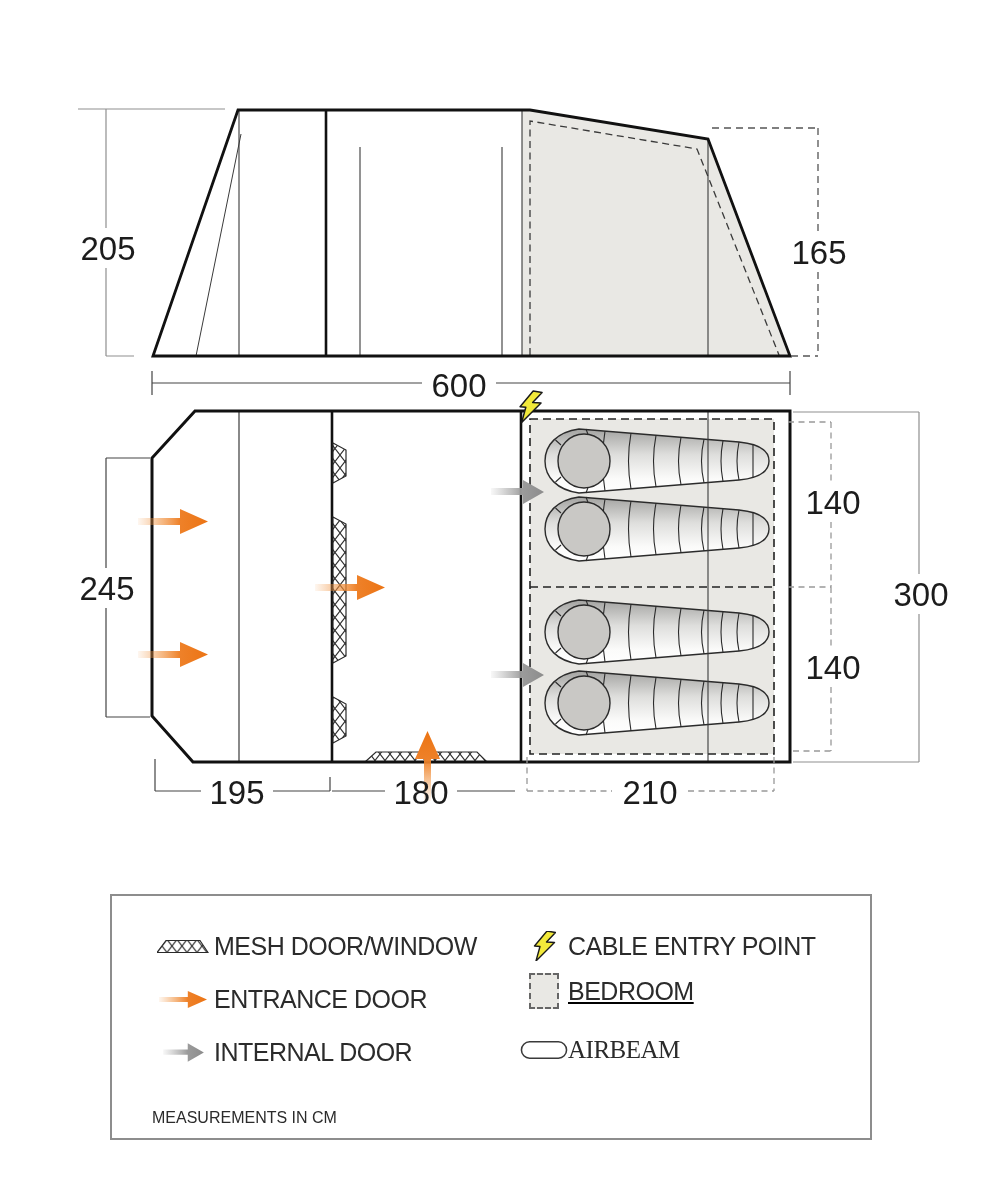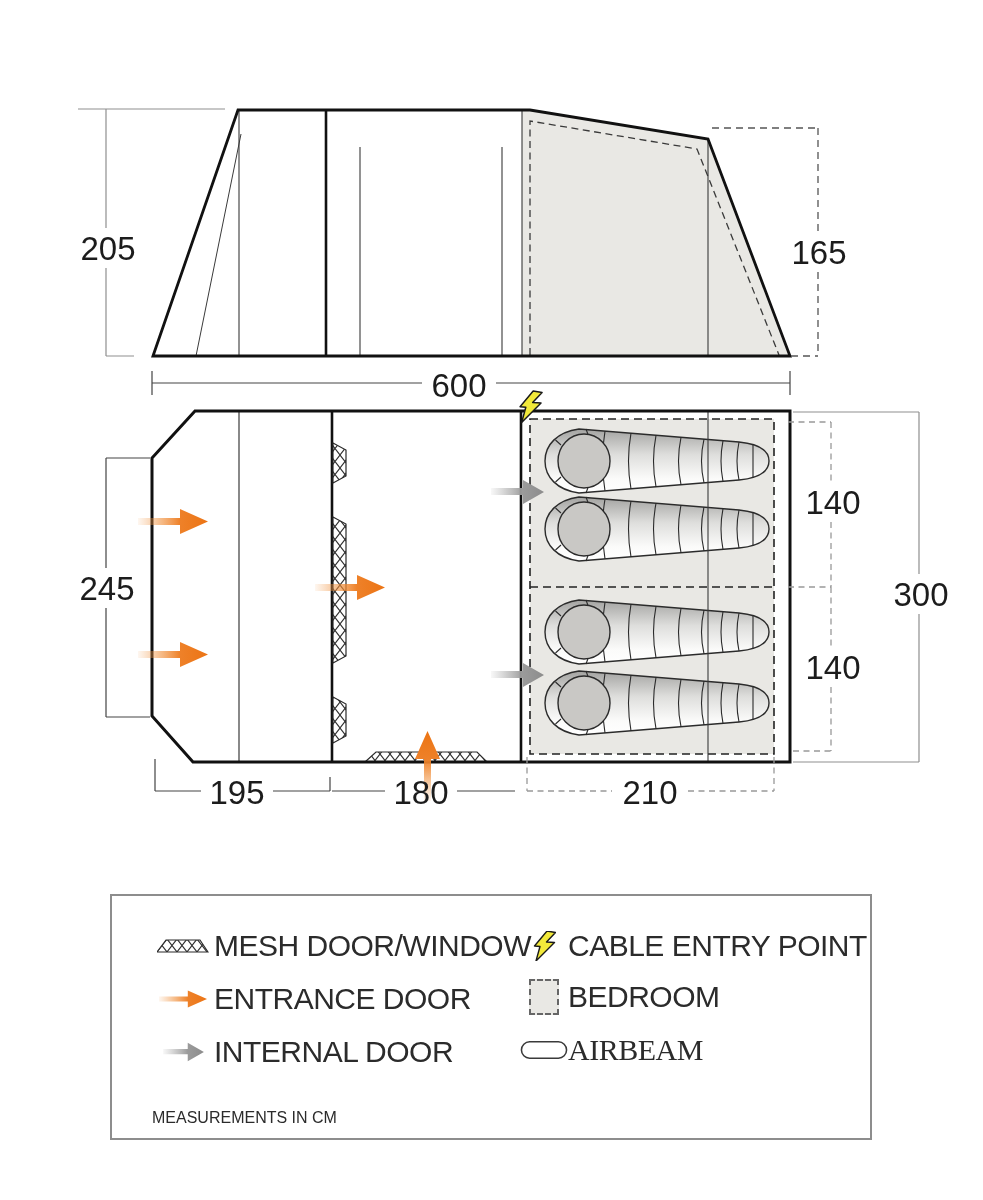--- a/index.html
+++ b/index.html
@@ -6,21 +6,21 @@
   .canvas{position:relative;width:983px;height:1200px;background:#ffffff;
           font-family:"Liberation Sans",sans-serif;overflow:hidden;}
   .canvas > svg{position:absolute;left:0;top:0;}
   .dim{font-size:33px;fill:#1c1c1c;text-anchor:middle;dominant-baseline:central;
        font-family:"Liberation Sans",sans-serif;}
   
   .legend{position:absolute;left:110px;top:894px;width:762px;height:246px;
           border:2px solid #8d8d8d;background:#fff;box-sizing:border-box;}
   .lg-item{position:absolute;display:flex;align-items:center;transform:translateY(-50%);}
   .lg-icon{display:flex;align-items:center;justify-content:center;}
-  .lg-label{font-size:30px;letter-spacing:-0.5px;color:#2b2b2b;white-space:nowrap;}
+  .lg-label{font-size:25px;letter-spacing:-0.5px;color:#2b2b2b;white-space:nowrap;}
   .lg-note{position:absolute;left:40px;top:222px;transform:translateY(-50%);
            font-size:16px;letter-spacing:0;color:#2b2b2b;}
   .bedroom-chip{width:30px;height:36px;background:#e9e8e4;border:2px dashed #666;box-sizing:border-box;}
 </style>
 </head>
 <body>
 
 <div class="canvas">
 
 <svg width="983" height="1200" viewBox="0 0 983 1200">
@@ -170,21 +170,21 @@
 
   <div class="lg-item" style="left:408px;top:50px;">
     <span class="lg-icon" style="width:48px;">
       <svg width="23" height="30" viewBox="0 0 22 30">
             <path d="M13.5,0 L1,15 L6.5,15.5 L2.5,30 L21,11.5 L13,11 L22,1.5 Z" fill="#f2e93a" stroke="#1a1a1a" stroke-width="1.4" stroke-linejoin="round"></path>
           </svg>
     </span>
     <span class="lg-label">CABLE ENTRY POINT</span>
   </div>
 
-  <div class="lg-item" style="left:408px;top:101px;">
+  <div class="lg-item" style="left:408px;top:95px;text-decoration:underline;">
     <span class="lg-icon" style="width:48px;">
       <span class="bedroom-chip"></span>
     </span>
     <span class="lg-label">BEDROOM</span>
   </div>
 
   <div class="lg-item" style="left:408px;top:154px;font-family:Liberation Serif, serif;">
     <span class="lg-icon" style="width:48px;">
       <svg width="50" height="20" viewBox="0 0 50 20">
         <rect x="1.5" y="1.5" width="47" height="17" rx="8.5" fill="#ffffff" stroke="#3a3a3a" stroke-width="1.6"></rect>

